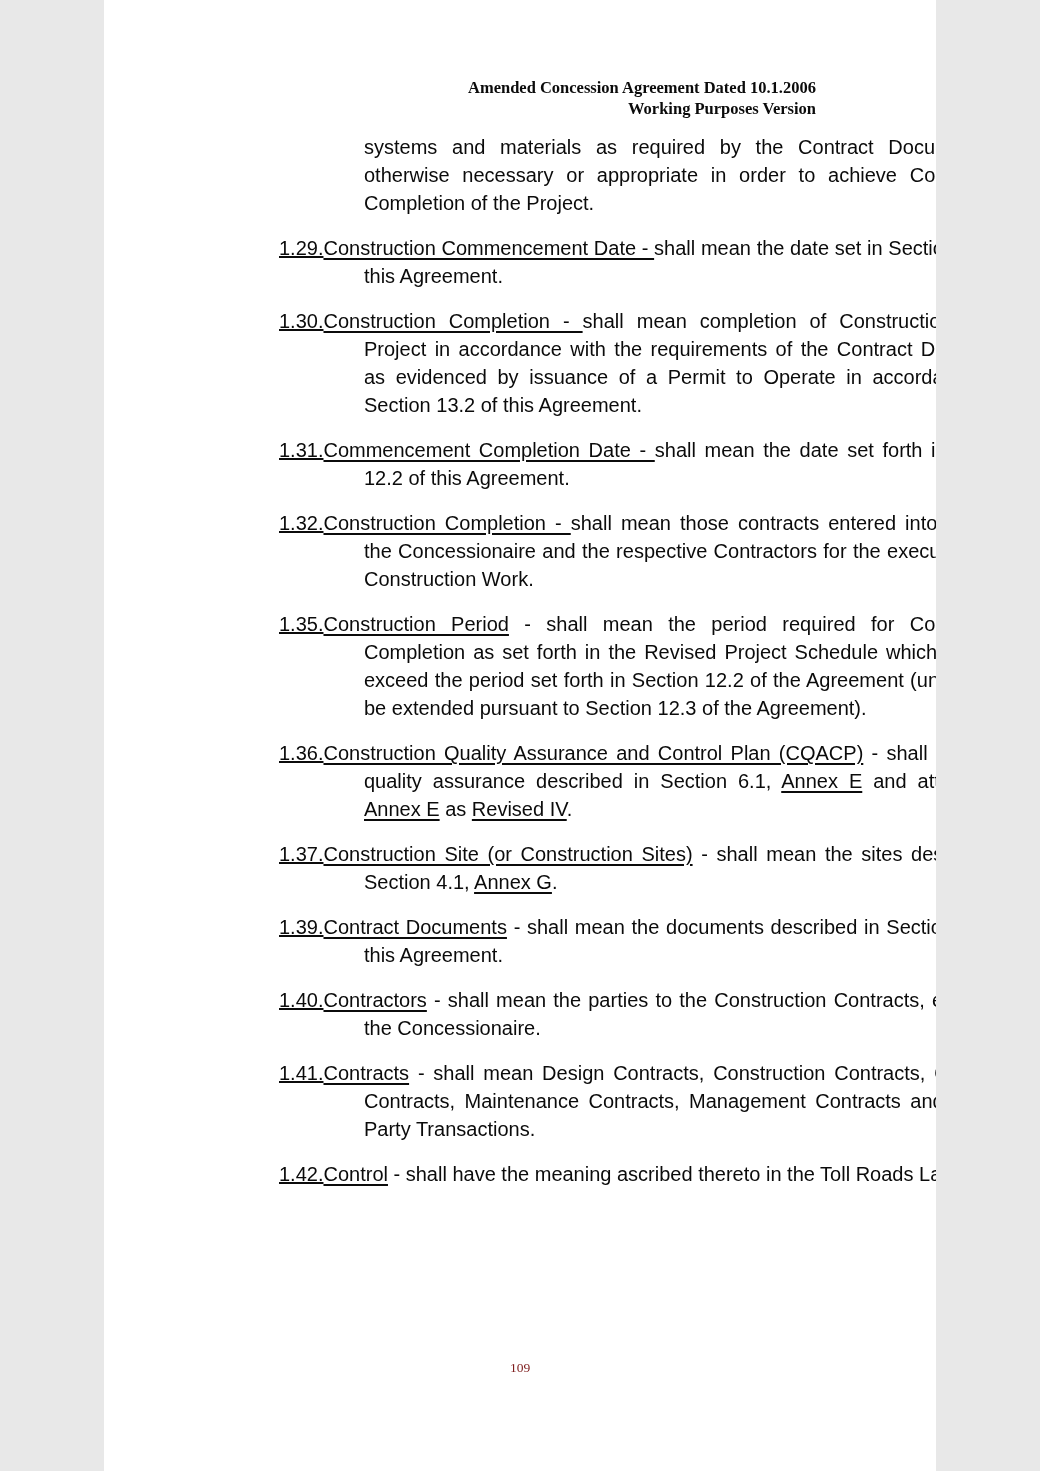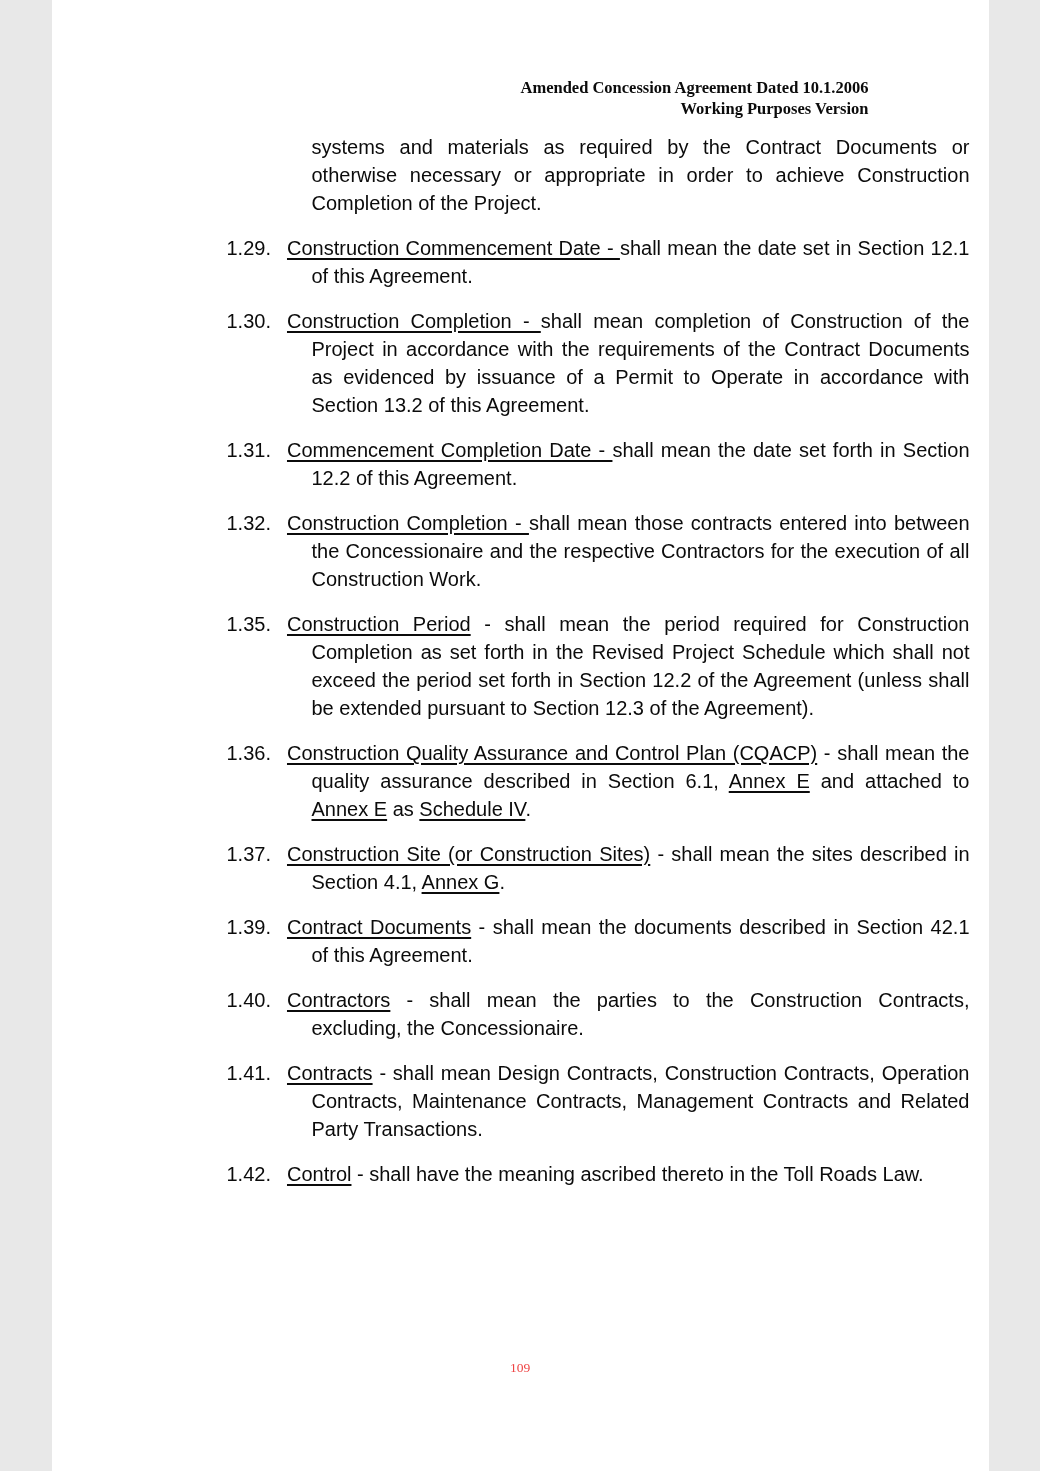--- a/index.html
+++ b/index.html
@@ -2,21 +2,21 @@
 <html><head>
 <meta charset="utf-8">
 <style>
   html, body {
     margin: 0;
     padding: 0;
     background: #e8e8e8;
   }
   .page {
     position: relative;
-    width: 937px;
+    width: 832px;
     height: 1471px;
     margin: 0 auto;
     background: #ffffff;
     color: #0b0b0b;
     overflow: hidden;
     font-family: "Liberation Sans", sans-serif;
   }
   .doc-header {
     position: absolute;
     top: 77px;
@@ -41,36 +41,37 @@
   }
   .doc-body p {
     margin: 0 0 17px 0;
   }
   p.definition {
     text-indent: -85px;
     padding-left: 0;
   }
   .item-number {
     display: inline;
-    padding-right: 16px;
+    padding-right: 0;
+    text-decoration: underline;
   }
   .u {
     text-decoration: underline;
     text-decoration-thickness: 2px;
     text-underline-offset: 3px;
   }
   .doc-footer {
     position: absolute;
     top: 1360px;
     left: 0;
     width: 100%;
     text-align: center;
     font-family: "Liberation Serif", serif;
     font-size: 13.5px;
-    color: #ef4444;
+    color: #7f1d1d;
   }
 </style>
 </head>
 <body>
 
 <div class="page">
 
   <div class="doc-header">
     <div>Amended Concession Agreement Dated 10.1.2006</div>
     <div>Working Purposes Version</div>
@@ -84,21 +85,21 @@
   <p class="definition"><span class="item-number">1.30.</span><span class="u">Construction Completion - </span><span>shall mean completion of Construction of the Project in accordance with the requirements of the Contract Documents as evidenced by issuance of a Permit to Operate in accordance with Section 13.2 of this Agreement.</span></p>
 
   <p class="definition"><span class="item-number">1.31.</span><span class="u">Commencement Completion Date - </span><span>shall mean the date set forth in Section 12.2 of this Agreement.</span></p>
 
   <p class="definition"><span class="item-number">1.32.</span><span class="u">Construction Completion - </span><span>shall mean those contracts entered into between the Concessionaire and the respective Contractors for the execution of all Construction Work.</span></p>
 
 
 
   <p class="definition"><span class="item-number">1.35.</span><span class="u">Construction Period</span><span> - shall mean the period required for Construction Completion as set forth in the Revised Project Schedule which shall not exceed the period set forth in Section 12.2 of the Agreement (unless shall be extended pursuant to Section 12.3 of the Agreement).</span></p>
 
-  <p class="definition"><span class="item-number">1.36.</span><span class="u">Construction Quality Assurance and Control Plan (CQACP)</span><span> - shall mean the quality assurance described in Section 6.1, </span><span class="u">Annex E</span><span> and attached to </span><span class="u">Annex E</span><span> as </span><span class="u">Schedule IV</span><span>.</span></p>
+  <p class="definition"><span class="item-number">1.36.</span><span class="u">Construction Quality Assurance and Control Plan (CQACP)</span><span> - shall mean the quality assurance described in Section 6.1, </span><span class="u">Annex E</span><span> and attached to </span><span class="u">Annex E</span><span> as </span><span class="u">Revised IV</span><span>.</span></p>
 
   <p class="definition"><span class="item-number">1.37.</span><span class="u">Construction Site (or Construction Sites)</span><span> - shall mean the sites described in Section 4.1, </span><span class="u">Annex G</span><span>.</span></p>
 
 
   <p class="definition"><span class="item-number">1.39.</span><span class="u">Contract Documents</span><span> - shall mean the documents described in Section 42.1 of this Agreement.</span></p>
 
   <p class="definition"><span class="item-number">1.40.</span><span class="u">Contractors</span><span> - shall mean the parties to the Construction Contracts, excluding, the Concessionaire.</span></p>
 
   <p class="definition"><span class="item-number">1.41.</span><span class="u">Contracts</span><span> - shall mean Design Contracts, Construction Contracts, Operation Contracts, Maintenance Contracts, Management Contracts and Related Party Transactions.</span></p>
 

